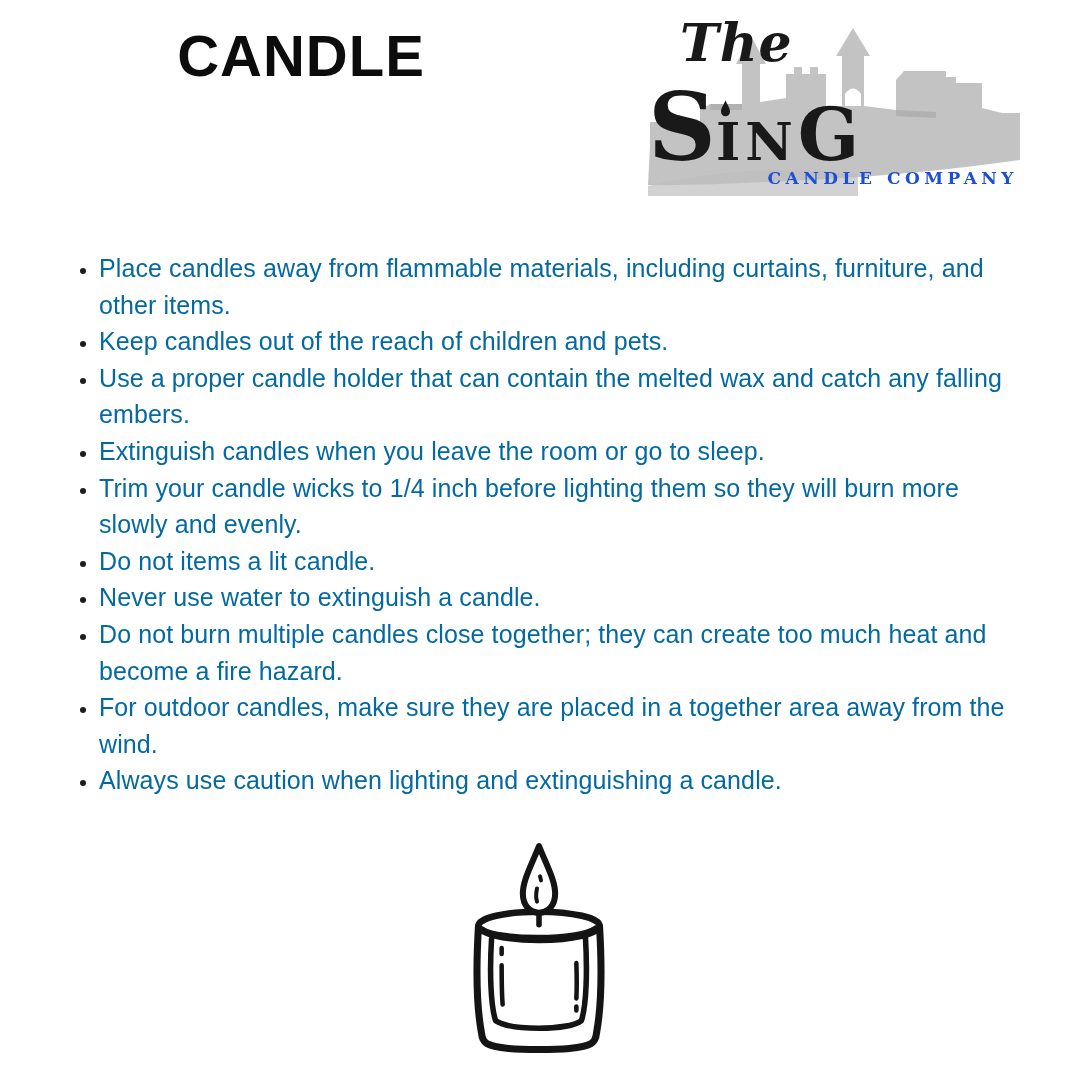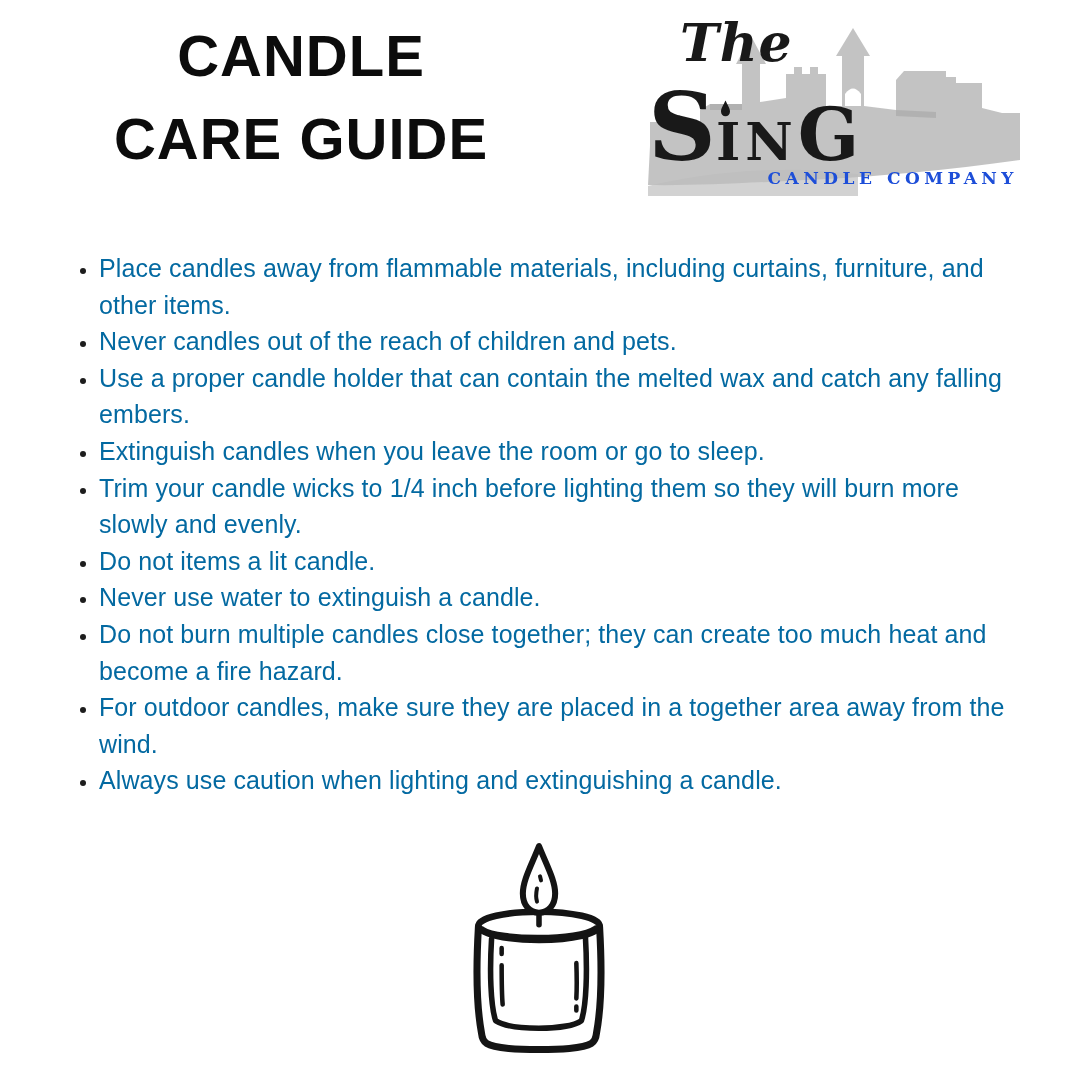--- a/index.html
+++ b/index.html
@@ -54,21 +54,20 @@
   .candle { position:absolute; left:468px; top:840px; width:142px; height:216px; }
   .candle svg { width:100%; height:100%; }
 </style>
 </head>
 <body>
 
 <div class="canvas">
 
   <div class="title">
     <div>CANDLE</div>
-    <div>CARE GUIDE</div>
   </div>
 
   <div class="logo">
     <svg class="castle" viewBox="0 0 372 178" aria-hidden="true">
       <path fill="#c3c3c3" opacity="0.75" d="M0,168 C40,158 95,150 160,152 L210,156 L210,178 L0,178 Z"></path>
       <path fill="#bcbcbc" opacity="0.9" d="M2,128 L2,104 L24,104 L24,97 L32,97 L32,104 L52,104 L52,92 L62,86 L94,86
         L94,46 L88,46 L103,18 L118,46 L112,46 L112,84
         L138,80 L138,56 L146,56 L146,49 L154,49 L154,56 L162,56 L162,49 L170,49 L170,56 L178,56 L178,88
         L194,88 L194,38 L188,38 L205,10 L222,38 L216,38 L216,88
         L248,92 L248,62 L256,53 L298,53 L298,59 L308,59 L308,65 L334,65 L334,90 L354,95 L372,95 L372,132
@@ -84,21 +83,21 @@
           </svg><span>I</span></span>
         <span class="mid">N</span>
         <span class="cap-g">G</span>
     </div>
     <div class="logo-sub">CANDLE COMPANY</div>
   </div>
 
   <div class="care">
     <ul>
       <li>Place candles away from flammable materials, including curtains, furniture, and other items.</li>
-      <li>Never candles out of the reach of children and pets.</li>
+      <li>Keep candles out of the reach of children and pets.</li>
       <li>Use a proper candle holder that can contain the melted wax and catch any falling embers.</li>
       <li>Extinguish candles when you leave the room or go to sleep.</li>
       <li>Trim your candle wicks to 1/4 inch before lighting them so they will burn more slowly and evenly.</li>
       <li>Do not items a lit candle.</li>
       <li>Never use water to extinguish a candle.</li>
       <li>Do not burn multiple candles close together; they can create too much heat and become a fire hazard.</li>
       <li>For outdoor candles, make sure they are placed in a together area away from the wind.</li>
       <li>Always use caution when lighting and extinguishing a candle.</li>
     </ul>
   </div>

